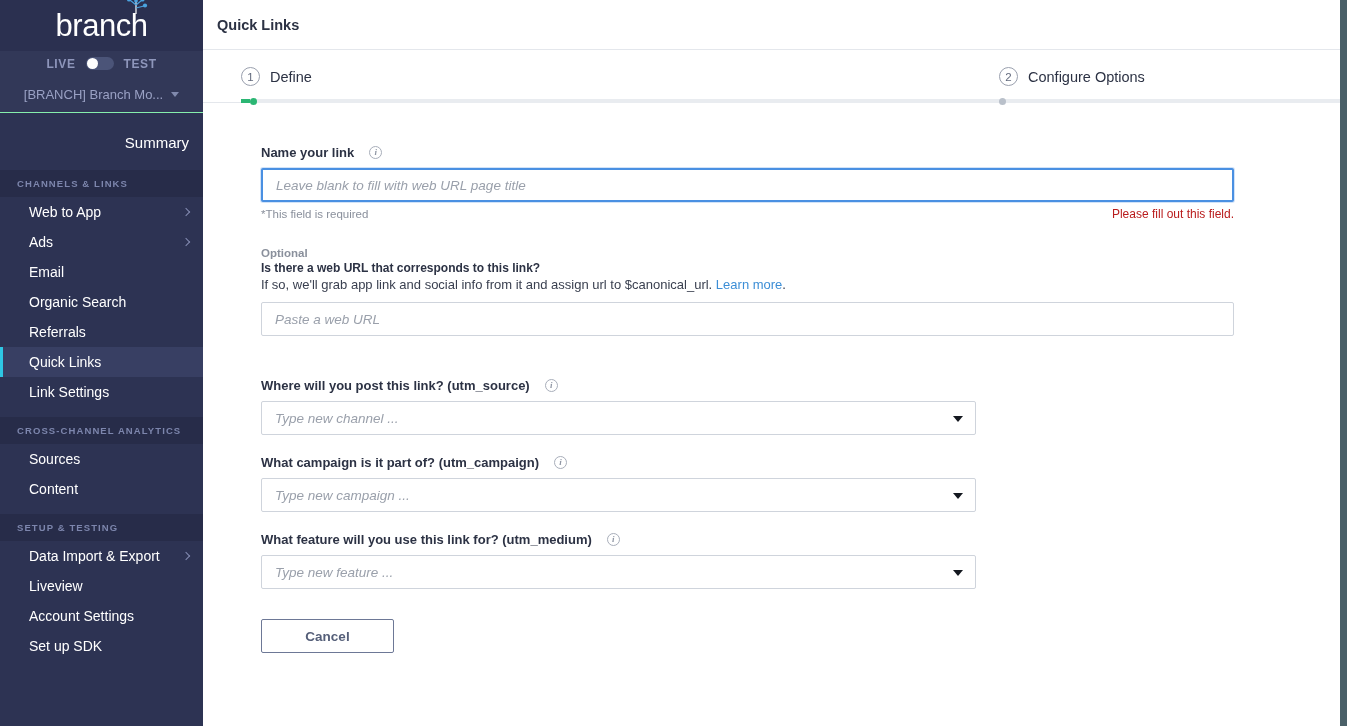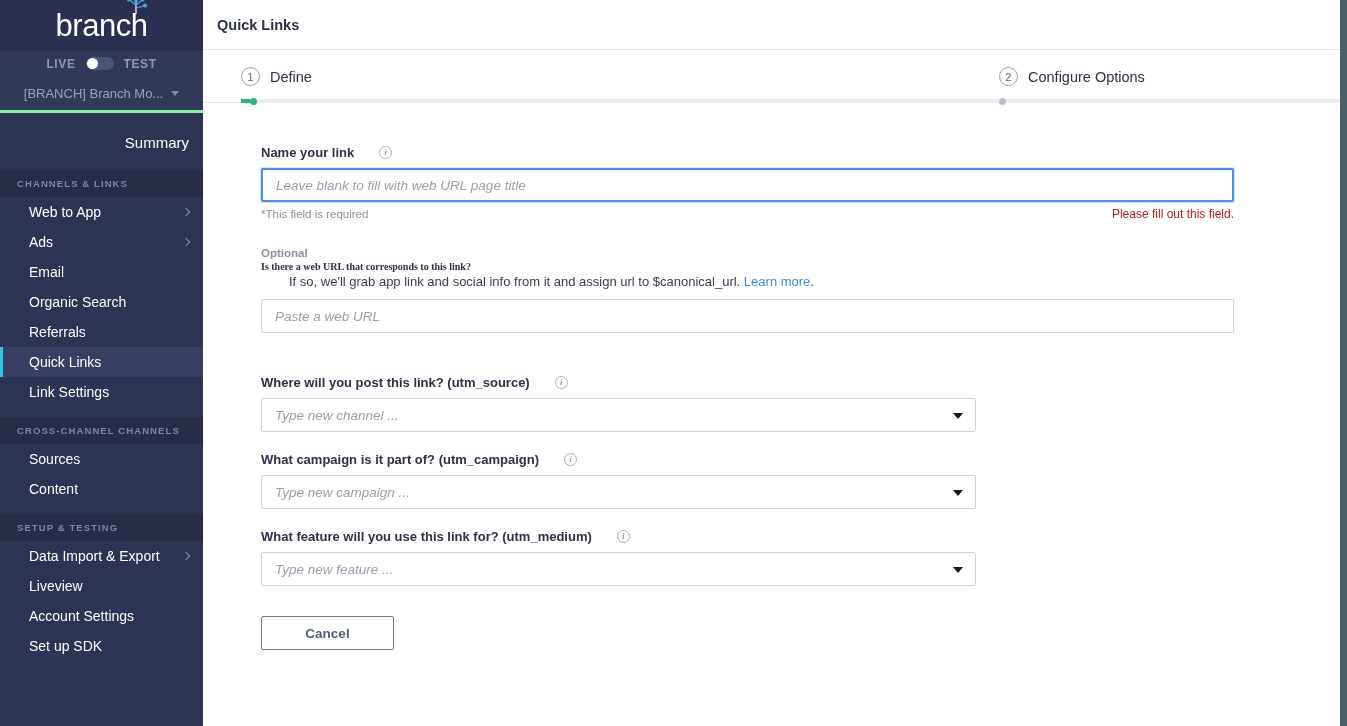--- a/index.html
+++ b/index.html
@@ -49,21 +49,21 @@
   }
   .switch .knob {
     position: absolute; left: 1px; top: 1px;
     width: 11px; height: 11px; border-radius: 50%;
     background: #ffffff;
   }
 
   .account-select {
     height: 37px;
     background: #323858;
-    border-bottom: 3px solid #86efac;
+    border-bottom: 1px solid #86efac;
     display: flex; align-items: center; justify-content: center;
     gap: 8px;
     font-size: 13px; color: #9aa1c4; cursor: pointer;
   }
   .caret-down {
     width: 0; height: 0;
     border-left: 4px solid transparent;
     border-right: 4px solid transparent;
     border-top: 5px solid #8089ad;
   }
@@ -150,21 +150,21 @@
   .progress-dot.todo { left: 758px; background: #b9c0ca; }
   .steps-underline {
     position: absolute; left: 0; right: 0; top: 52px; height: 1px;
     background: #e4e7ec;
   }
 
   
   .form { padding: 19px 0 0 58px; }
   .field-label {
     font-size: 13px; font-weight: bold; color: #2c3244;
-    display: flex; align-items: center; gap: 25px;
+    display: flex; align-items: center; gap: 15px;
     margin-bottom: 8px;
   }
   .info-icon {
     width: 13px; height: 13px; border-radius: 50%;
     border: 1px solid #a8aeba;
     display: inline-flex; align-items: center; justify-content: center;
     font-size: 9px; font-style: italic; color: #8f96a4;
     font-family: "Liberation Serif", serif;
     line-height: 1; cursor: pointer;
     flex: 0 0 13px;
@@ -190,22 +190,22 @@
     display: flex; justify-content: space-between; align-items: baseline;
     margin-top: 5px;
   }
   .req-note { font-size: 11.5px; color: #8a909c; }
   .err-note { font-size: 12px; color: #b91c1c; }
 
   .optional-tag {
     font-size: 11.5px; color: #8a909c; font-weight: bold;
     margin-bottom: 2px;
   }
-  .q-bold { font-size: 10px; font-weight: bold; color: #2c3244; margin-bottom: 2px; font-family: Liberation Serif, serif; }
-  .q-sub { font-size: 13px; color: #3a4050; margin-bottom: 10px; margin-left: 28px; }
+  .q-bold { font-size: 12px; font-weight: bold; color: #2c3244; margin-bottom: 2px; }
+  .q-sub { font-size: 13px; color: #3a4050; margin-bottom: 10px; }
   .q-sub a { color: #3c8ed6; text-decoration: none; }
 
   .select-wrap { position: relative; width: 715px; }
   .select-input {
     width: 715px; height: 34px;
     border: 1px solid #cfd4dc; border-radius: 2px;
     padding: 0 30px 0 13px;
     font-size: 13.5px; font-style: italic; color: #9aa0ab;
     font-family: "Liberation Sans", sans-serif;
     background: #ffffff; outline: none;
@@ -299,21 +299,21 @@
         <span>Referrals</span>
       </div>
       <div class="nav-item active">
         <span>Quick Links</span>
       </div>
       <div class="nav-item">
         <span>Link Settings</span>
       </div>
     </div>
 
-    <div class="nav-section">CROSS-CHANNEL CHANNELS</div>
+    <div class="nav-section">CROSS-CHANNEL ANALYTICS</div>
     <div class="nav-group">
       <div class="nav-item">
         <span>Sources</span>
       </div>
       <div class="nav-item">
         <span>Content</span>
       </div>
     </div>
 
     <div class="nav-section">SETUP &amp; TESTING</div>

